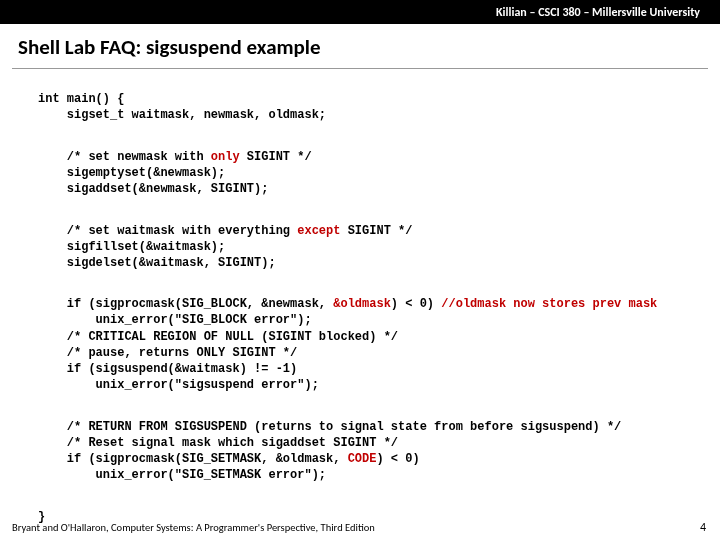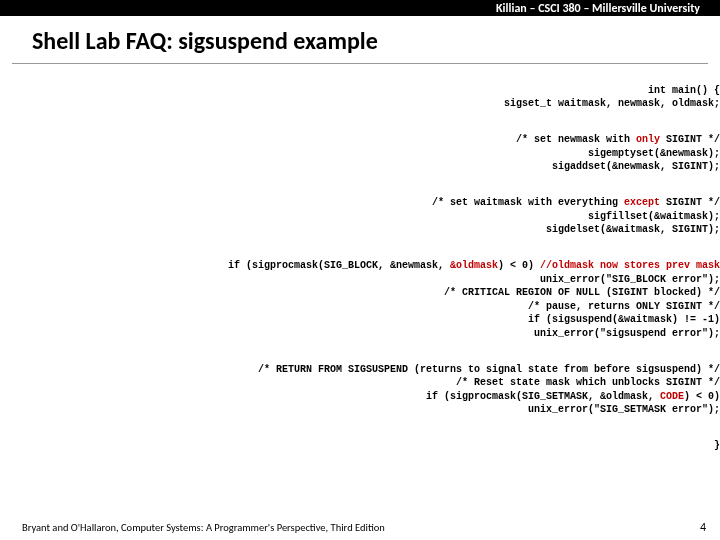--- a/index.html
+++ b/index.html
@@ -7,54 +7,53 @@
     width: 720px;
     height: 540px;
     background: #fff;
     font-family: Calibri, Arial, sans-serif;
     position: relative;
     overflow: hidden;
   }
   .topbar {
     background: #000;
     color: #fff;
-    height: 16px;
+    height: 24px;
     display: flex;
     align-items: center;
     justify-content: flex-end;
     padding-right: 20px;
     font-size: 12px;
     font-weight: bold;
   }
   .title {
-    font-size: 24px;
+    font-size: 21px;
     font-weight: bold;
     color: #000;
-    padding: 10px 0 8px 32px;
+    padding: 10px 0 8px 18px;
   }
   .hr {
     border: none;
     border-top: 1px solid #999;
     margin: 0 12px 6px 12px;
   }
   .code {
     font-family: "Courier New", monospace;
-    font-size: 10px;
+    font-size: 12px;
     font-weight: bold;
     line-height: 1.35;
     white-space: pre;
     padding-left: 38px;
     color: #000;
-    text-align: right;
   }
   .kw-red { color: #c00000; }
   .footer {
     position: absolute;
     bottom: 6px;
-    left: 22px;
+    left: 12px;
     font-size: 10.5px;
     color: #000;
   }
   .pagenum {
     position: absolute;
     bottom: 6px;
     right: 14px;
     font-size: 12px;
     color: #000;
   }
@@ -79,20 +78,20 @@
 <div class="codeblock"><span>    /* set waitmask with everything </span><span class="kw-red">except</span><span> SIGINT */</span>
 <span>    sigfillset(&amp;waitmask);</span>
 <span>    sigdelset(&amp;waitmask, SIGINT);</span></div>
 <div class="codeblock"><span>    if (sigprocmask(SIG_BLOCK, &amp;newmask, </span><span class="kw-red">&amp;oldmask</span><span>) &lt; 0) </span><span class="kw-red">//oldmask now stores prev mask</span>
 <span>        unix_error("SIG_BLOCK error");</span>
 <span>    /* CRITICAL REGION OF NULL (SIGINT blocked) */</span>
 <span>    /* pause, returns ONLY SIGINT */</span>
 <span>    if (sigsuspend(&amp;waitmask) != -1)</span>
 <span>        unix_error("sigsuspend error");</span></div>
 <div class="codeblock"><span>    /* RETURN FROM SIGSUSPEND (returns to signal state from before sigsuspend) */</span>
-<span>    /* Reset state mask which unblocks SIGINT */</span>
+<span>    /* Reset signal mask which sigaddset SIGINT */</span>
 <span>    if (sigprocmask(SIG_SETMASK, &amp;oldmask, </span><span class="kw-red">CODE</span><span>) &lt; 0)</span>
 <span>        unix_error("SIG_SETMASK error");</span></div>
 <span>}</span>
 </div>
 
 <div class="footer">Bryant and O'Hallaron, Computer Systems: A Programmer's Perspective, Third Edition</div>
 <div class="pagenum">4</div>
 
 </body></html>

